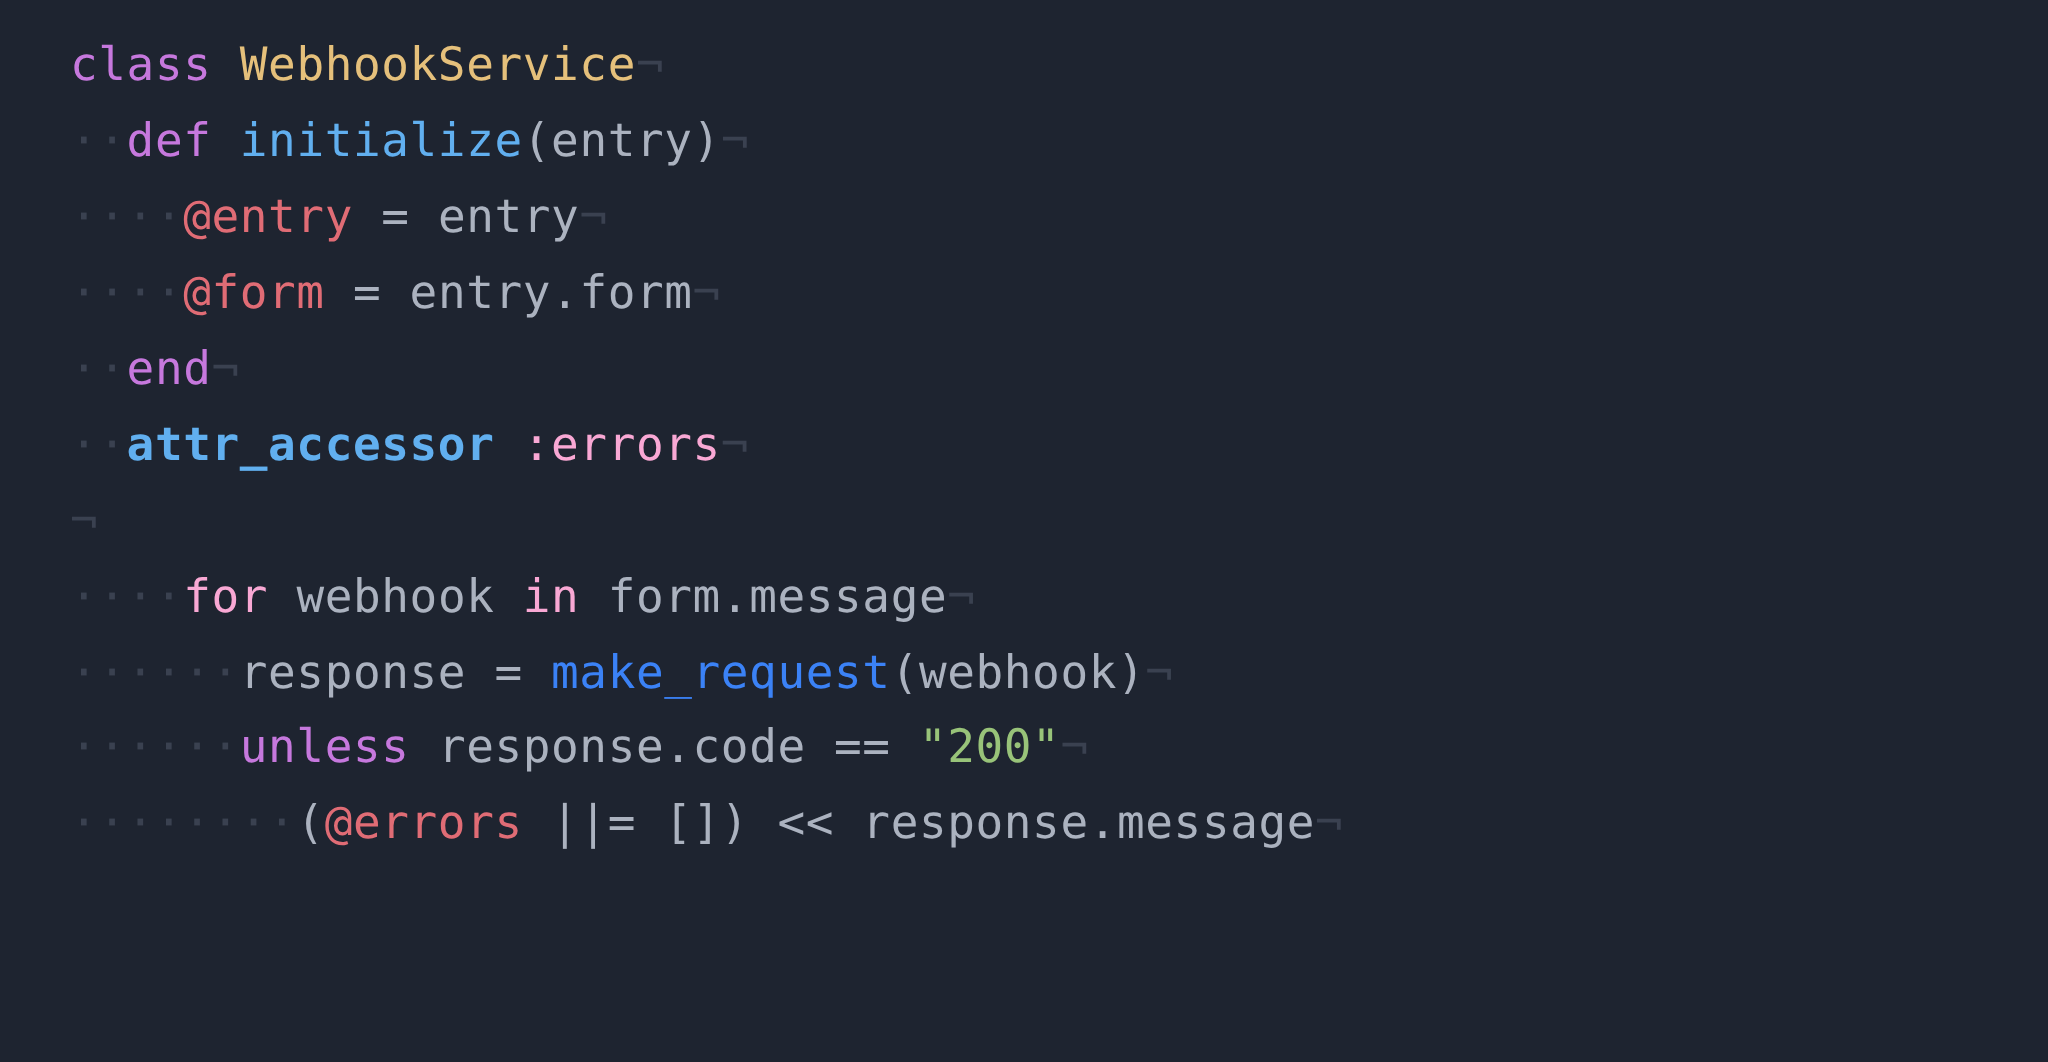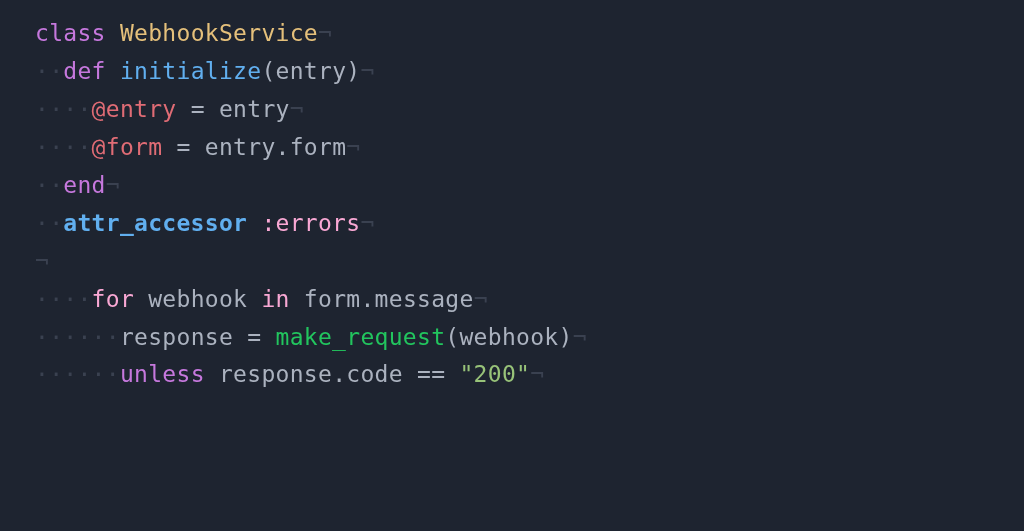--- a/index.html
+++ b/index.html
@@ -23,21 +23,21 @@
       white-space: pre;
       padding-left: 35px;
     }
     .kw-class { color: #c678dd; }
     .kw-def { color: #c678dd; text-align: center; }
     .kw-end { color: #c678dd; }
     .kw-for-in { color: #f9a8d4; }
     .kw-unless { color: #c678dd; text-align: center; }
     .className { color: #e5c07b; }
     .methodName { color: #61afef; }
-    .methodCall { color: #22c55e; text-align: center; }
+    .methodCall { color: #3b82f6; text-align: center; }
     .param { color: #abb2bf; }
     .property { color: #abb2bf; }
     .ivar { color: #e06c75; }
     .attrAccessor { color: #61afef; font-weight: bold; }
     .symbol { color: #f9a8d4; }
     .op { color: #abb2bf; }
     .punct { color: #abb2bf; }
     .var { color: #abb2bf; }
     .accessor-dot { color: #abb2bf; }
     .string { color: #98c379; }
@@ -68,14 +68,15 @@
 
 <div class="line"><span class="whitespace-char">¬</span></div>
 
 
 <div class="line"><span class="indent-dot">····</span><span class="kw-for-in">for</span> <span class="var">webhook</span> <span class="kw-for-in">in</span> <span class="var">form</span><span class="accessor-dot">.</span><span class="property">message</span><span class="whitespace-char">¬</span></div>
 
 <div class="line"><span class="indent-dot">······</span><span class="var">response</span><span class="op"> = </span><span class="methodCall">make_request</span><span class="punct">(</span><span class="var">webhook</span><span class="punct">)</span><span class="whitespace-char">¬</span></div>
 
 <div class="line"><span class="indent-dot">······</span><span class="kw-unless">unless</span> <span class="var">response</span><span class="accessor-dot">.</span><span class="property">code</span><span class="op"> == </span><span class="string">"200"</span><span class="whitespace-char">¬</span></div>
 
+<div class="line"><span class="indent-dot">········</span><span class="punct">(</span><span class="ivar">@errors</span><span class="op"> ||= </span><span class="punct">[]</span><span class="punct">)</span><span class="op"> &lt;&lt; </span><span class="var">response</span><span class="accessor-dot">.</span><span class="property">message</span><span class="whitespace-char">¬</span></div>
 
 </div>
 
 </body></html>

